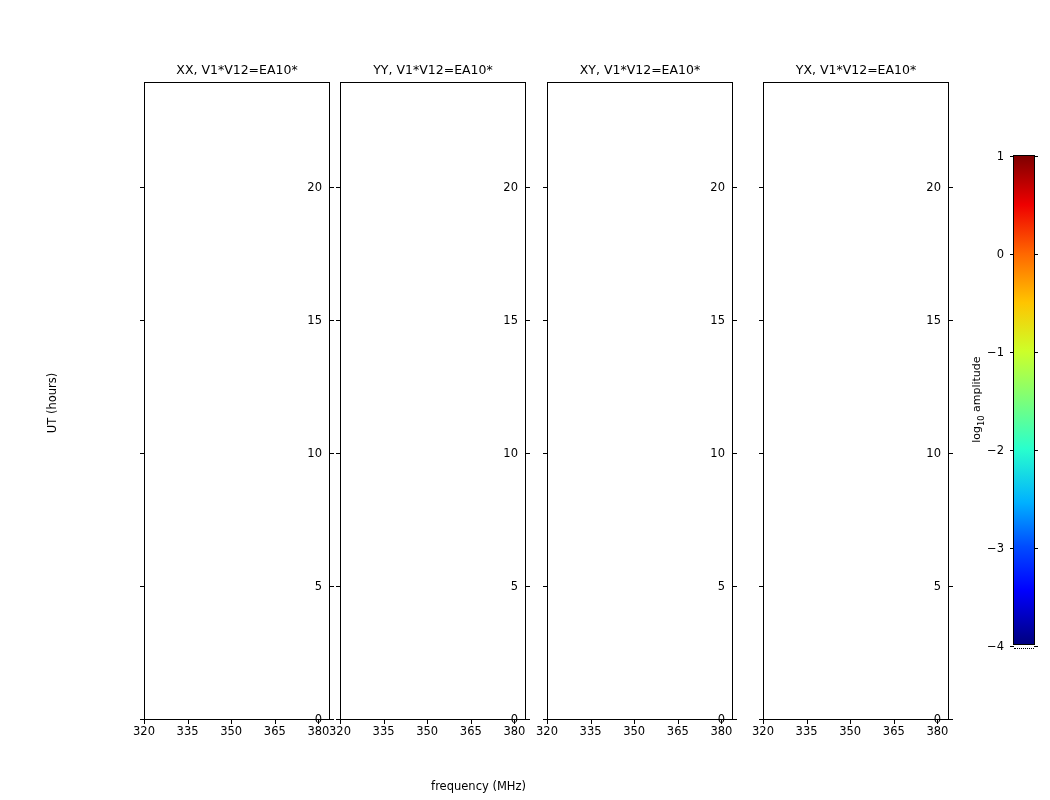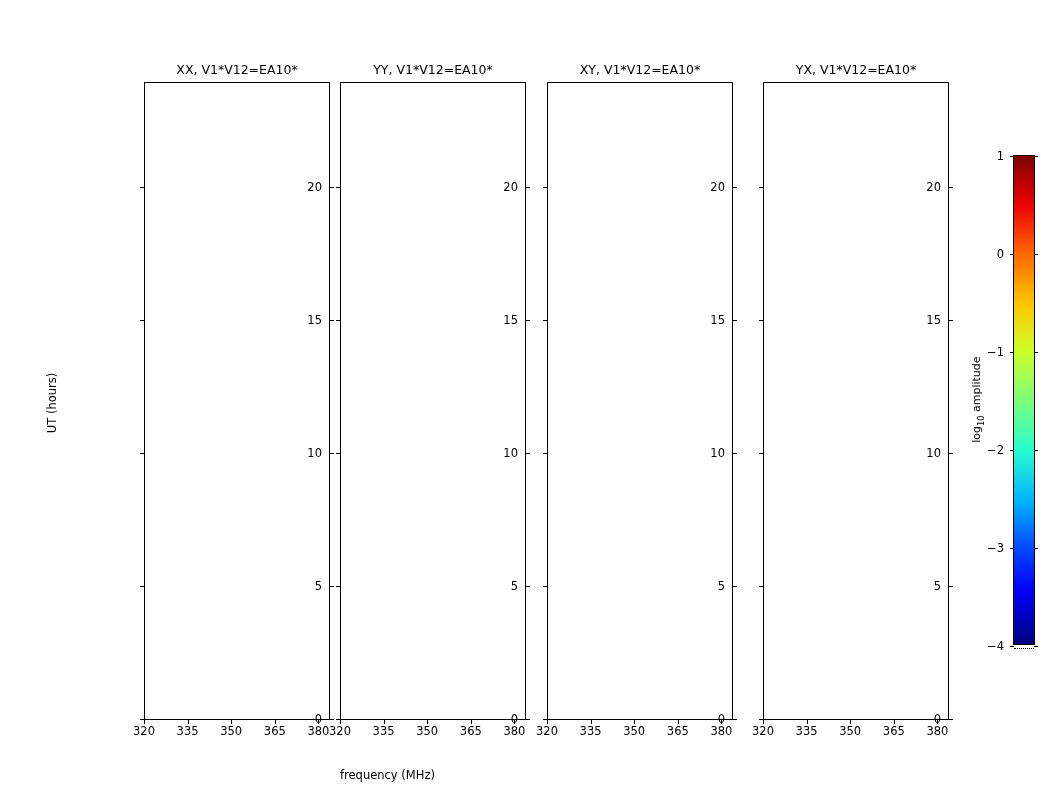--- a/index.html
+++ b/index.html
@@ -97,21 +97,22 @@
     position: absolute;
     font-size: 11.5px;
     transform: rotate(-90deg);
     transform-origin: 50% 50%;
     white-space: nowrap;
   }
   .xlabel {
     position: absolute;
     font-size: 11.5px;
     white-space: nowrap;
-    text-align: left;
+    text-align: right;
+    margin-top: 11px;
   }
   
   .cbar {
     position: absolute;
     left: 1013px;
     top: 155px;
     width: 22px;
     height: 490px;
     border: 1px solid #000;
     box-sizing: border-box;

